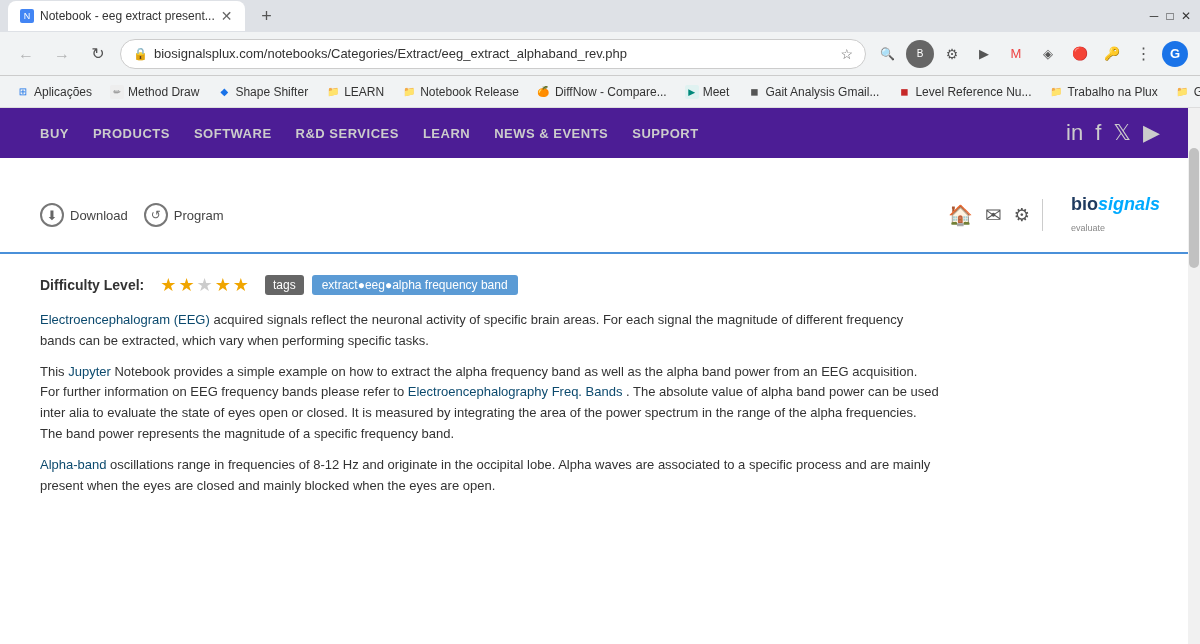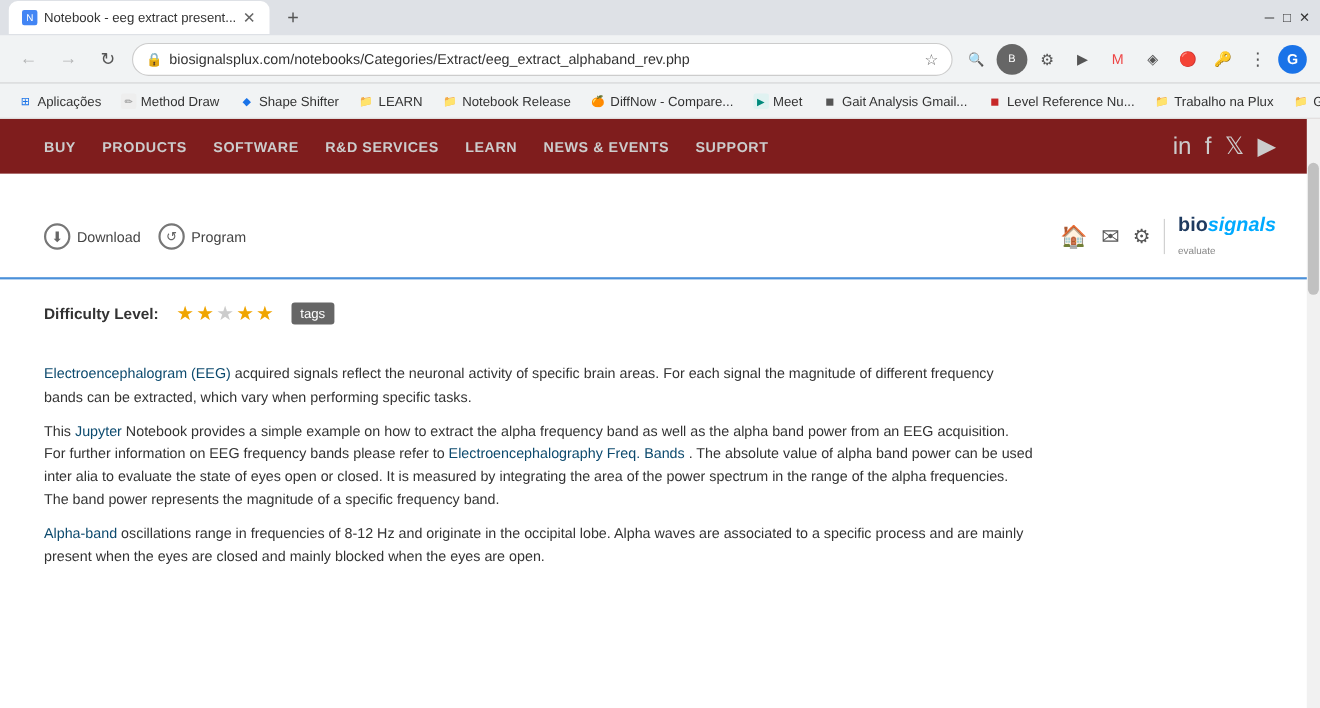--- a/index.html
+++ b/index.html
@@ -153,21 +153,21 @@
       font-weight: bold;
       color: #fff;
       letter-spacing: -1px;
       line-height: 1;
     }
     .logo-text span.bio { color: #fff; }
     .logo-text span.signals { color: #00aaff; font-style: italic; }
     .logo-text span.plux { color: #fff; }
     .logo-tagline { color: #aac4e0; font-size: 12px; margin-top: 2px; }
     .site-nav {
-      background: #7f1d1d;
+      background: #4c1d95;
       padding: 12px 40px;
       display: flex;
       align-items: center;
       gap: 24px;
     }
     .nav-item {
       color: #ccc;
       font-size: 13px;
       font-weight: bold;
       text-transform: uppercase;
@@ -198,21 +198,21 @@
       border: 2px solid #777;
       border-radius: 50%;
       display: flex; align-items: center; justify-content: center;
       font-size: 11px; color: #555;
     }
     .toolbar-right { display: flex; align-items: center; gap: 12px; }
     .toolbar-icon-link { color: #555; font-size: 20px; cursor: pointer; text-decoration: none; }
     .toolbar-divider { width: 1px; height: 32px; background: #ccc; }
     .biosignals-notebooks-logo {
       display: flex; gap: 4px;
-      font-size: 13px; color: #1e3a5f; font-weight: bold;
+      font-size: 13px; color: #1e3a5f; font-weight: bold; margin-left: 16px;
     }
 
     
     .notebook-content {
       padding: 20px 40px 30px;
       max-width: 980px;
     }
 
     .page-title-section {
       display: flex;
@@ -225,21 +225,21 @@
     .page-title {
       font-size: 28px;
       font-weight: 400;
       color: #333;
     }
 
     .difficulty-row {
       display: flex;
       align-items: center;
       gap: 16px;
-      margin-bottom: 34px;
+      margin-bottom: 14px;
     }
     .difficulty-label { font-weight: bold; font-size: 14px; color: #333; }
     .stars { display: flex; gap: 2px; font-size: 18px; }
     .star-filled { color: #f0a500; }
     .star-empty { color: #ccc; }
 
     .tags-row {
       display: flex;
       align-items: center;
       gap: 8px;
@@ -433,20 +433,21 @@
         <div class="stars">
           <span class="star-filled">★</span>
           <span class="star-filled">★</span>
           <span class="star-empty">★</span>
           <span class="star-filled">★</span>
           <span class="star-filled">★</span>
         </div>
 
         <div class="tags-row" style="margin-bottom:0;">
           <span class="tags-label">tags</span>
+          <span class="tags-value">extract●eeg●alpha frequency band</span>
         </div>
       </div>
 
       <div class="content-text">
         <p>
           <a class="link-blue">Electroencephalogram (EEG)</a>
           <span> acquired signals reflect the neuronal activity of specific brain areas. For each signal the magnitude of different frequency bands can be extracted, which vary when performing specific tasks.</span>
         </p>
         <p>
           <span>This <a class="link-blue">Jupyter</a> Notebook provides a simple example on how to extract the alpha frequency band as well as the alpha band power from an EEG acquisition. For further information on EEG frequency bands please refer to </span><a class="link-blue">Electroencephalography Freq. Bands</a><span> . The absolute value of alpha band power can be used inter alia to evaluate the state of eyes open or closed. It is measured by integrating the area of the power spectrum in the range of the alpha frequencies. The band power represents the magnitude of a specific frequency band.</span>

